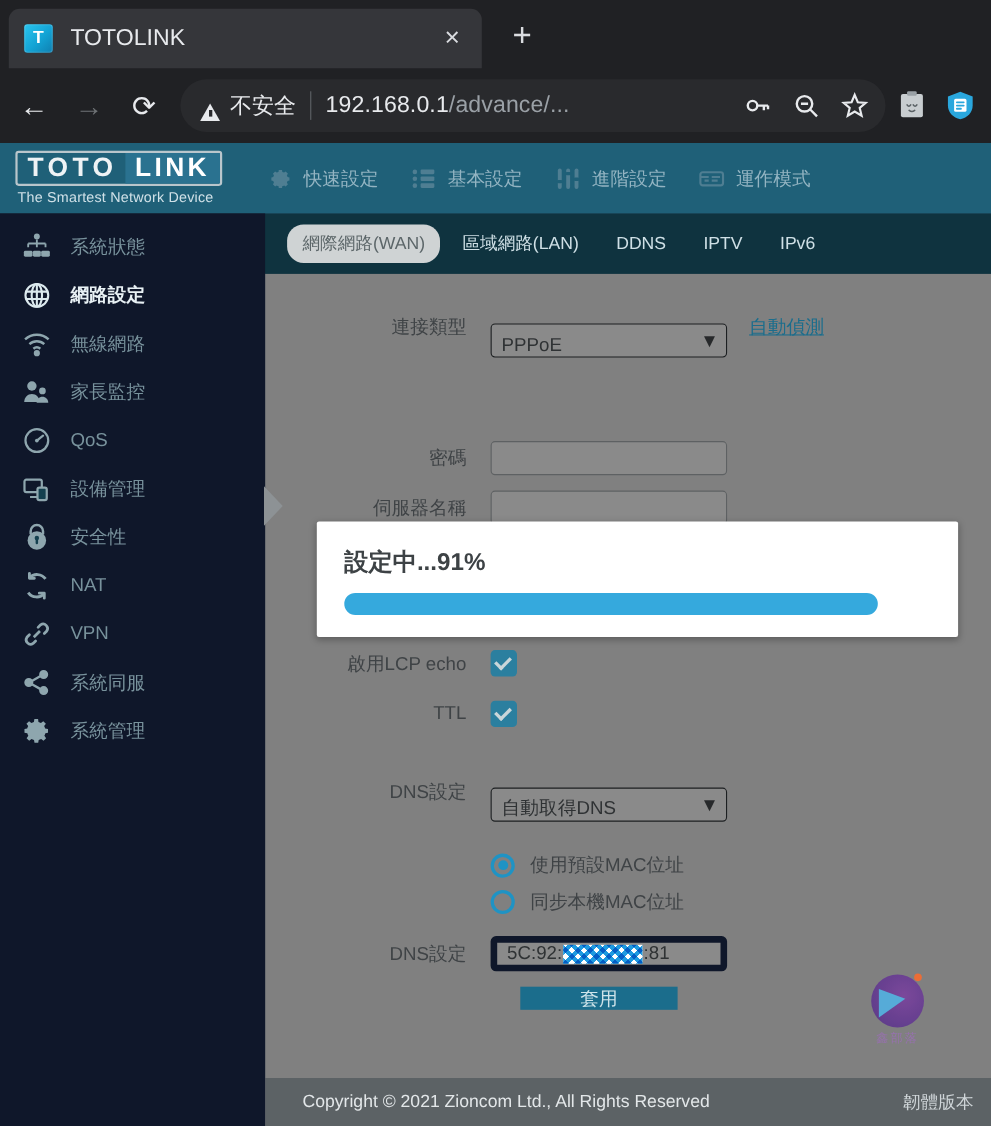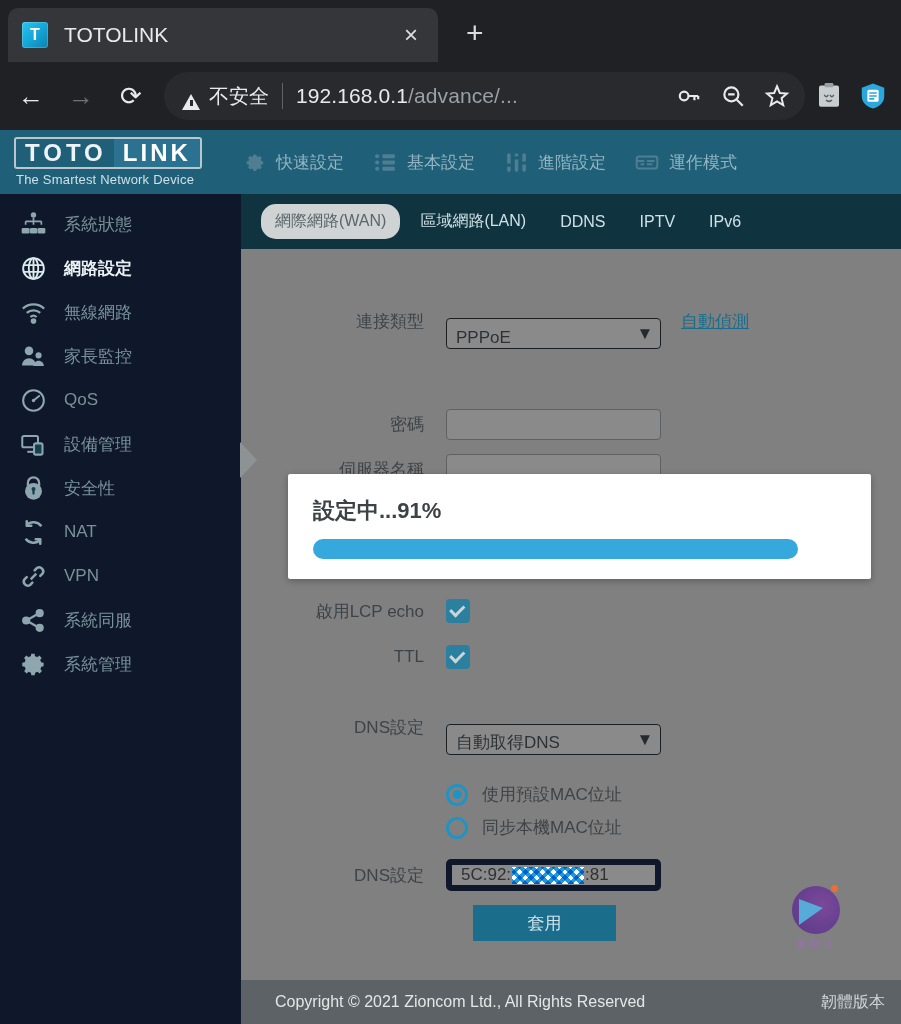--- a/index.html
+++ b/index.html
@@ -278,21 +278,21 @@
   #mac-redaction {
     display: inline-block; width: 72px; height: 17px;
     margin: 0 1px;
     background:
       repeating-linear-gradient(45deg, #1f9ae0 0 4px, #ffffff 4px 8px),
       repeating-linear-gradient(-45deg, #1f9ae0 0 4px, #ffffff 4px 8px);
     background-blend-mode: multiply;
   }
 
   #apply-button {
-    margin-left: 232px; width: 143px; height: 36px;
+    margin-left: 232px; width: 143px; height: 21px;
     background: #1b6d8c; color: #cfe4ea;
     border: none; font-size: 17px; cursor: pointer;
     font-family: "Liberation Sans", sans-serif;
   }
 
   #watermark {
     position: absolute; right: 54px; bottom: 73px;
     width: 62px; text-align: center; opacity: .85;
   }
   #watermark-mark {
@@ -617,34 +617,34 @@
       <div id="tabbar">
         <div class="subtab active">網際網路(WAN)</div>
         <div class="subtab">區域網路(LAN)</div>
         <div class="subtab">DDNS</div>
         <div class="subtab">IPTV</div>
         <div class="subtab">IPv6</div>
       </div>
 
       <div id="content-pane">
 
-        <div style="padding-top:44px;">
+        <div style="padding-top:20px;">
 
           <div class="form-row">
             <div class="form-label">連接類型</div>
             <div class="form-control">
               <div class="sel-input">
                 <span>PPPoE</span>
                 <span class="sel-arrow">▼</span>
               </div>
             </div>
             <div class="link-auto">自動偵測</div>
           </div>
 
-          <div class="form-row" style="margin-top:60px;">
+          <div class="form-row" style="margin-top:76px;">
             <div class="form-label">密碼</div>
             <div class="form-control">
               <input class="txt-input" type="text" value="" style="">
             </div>
           </div>
 
           <div class="form-row">
             <div class="form-label">伺服器名稱</div>
             <div class="form-control">
               <input class="txt-input" type="text" value="" style="">

